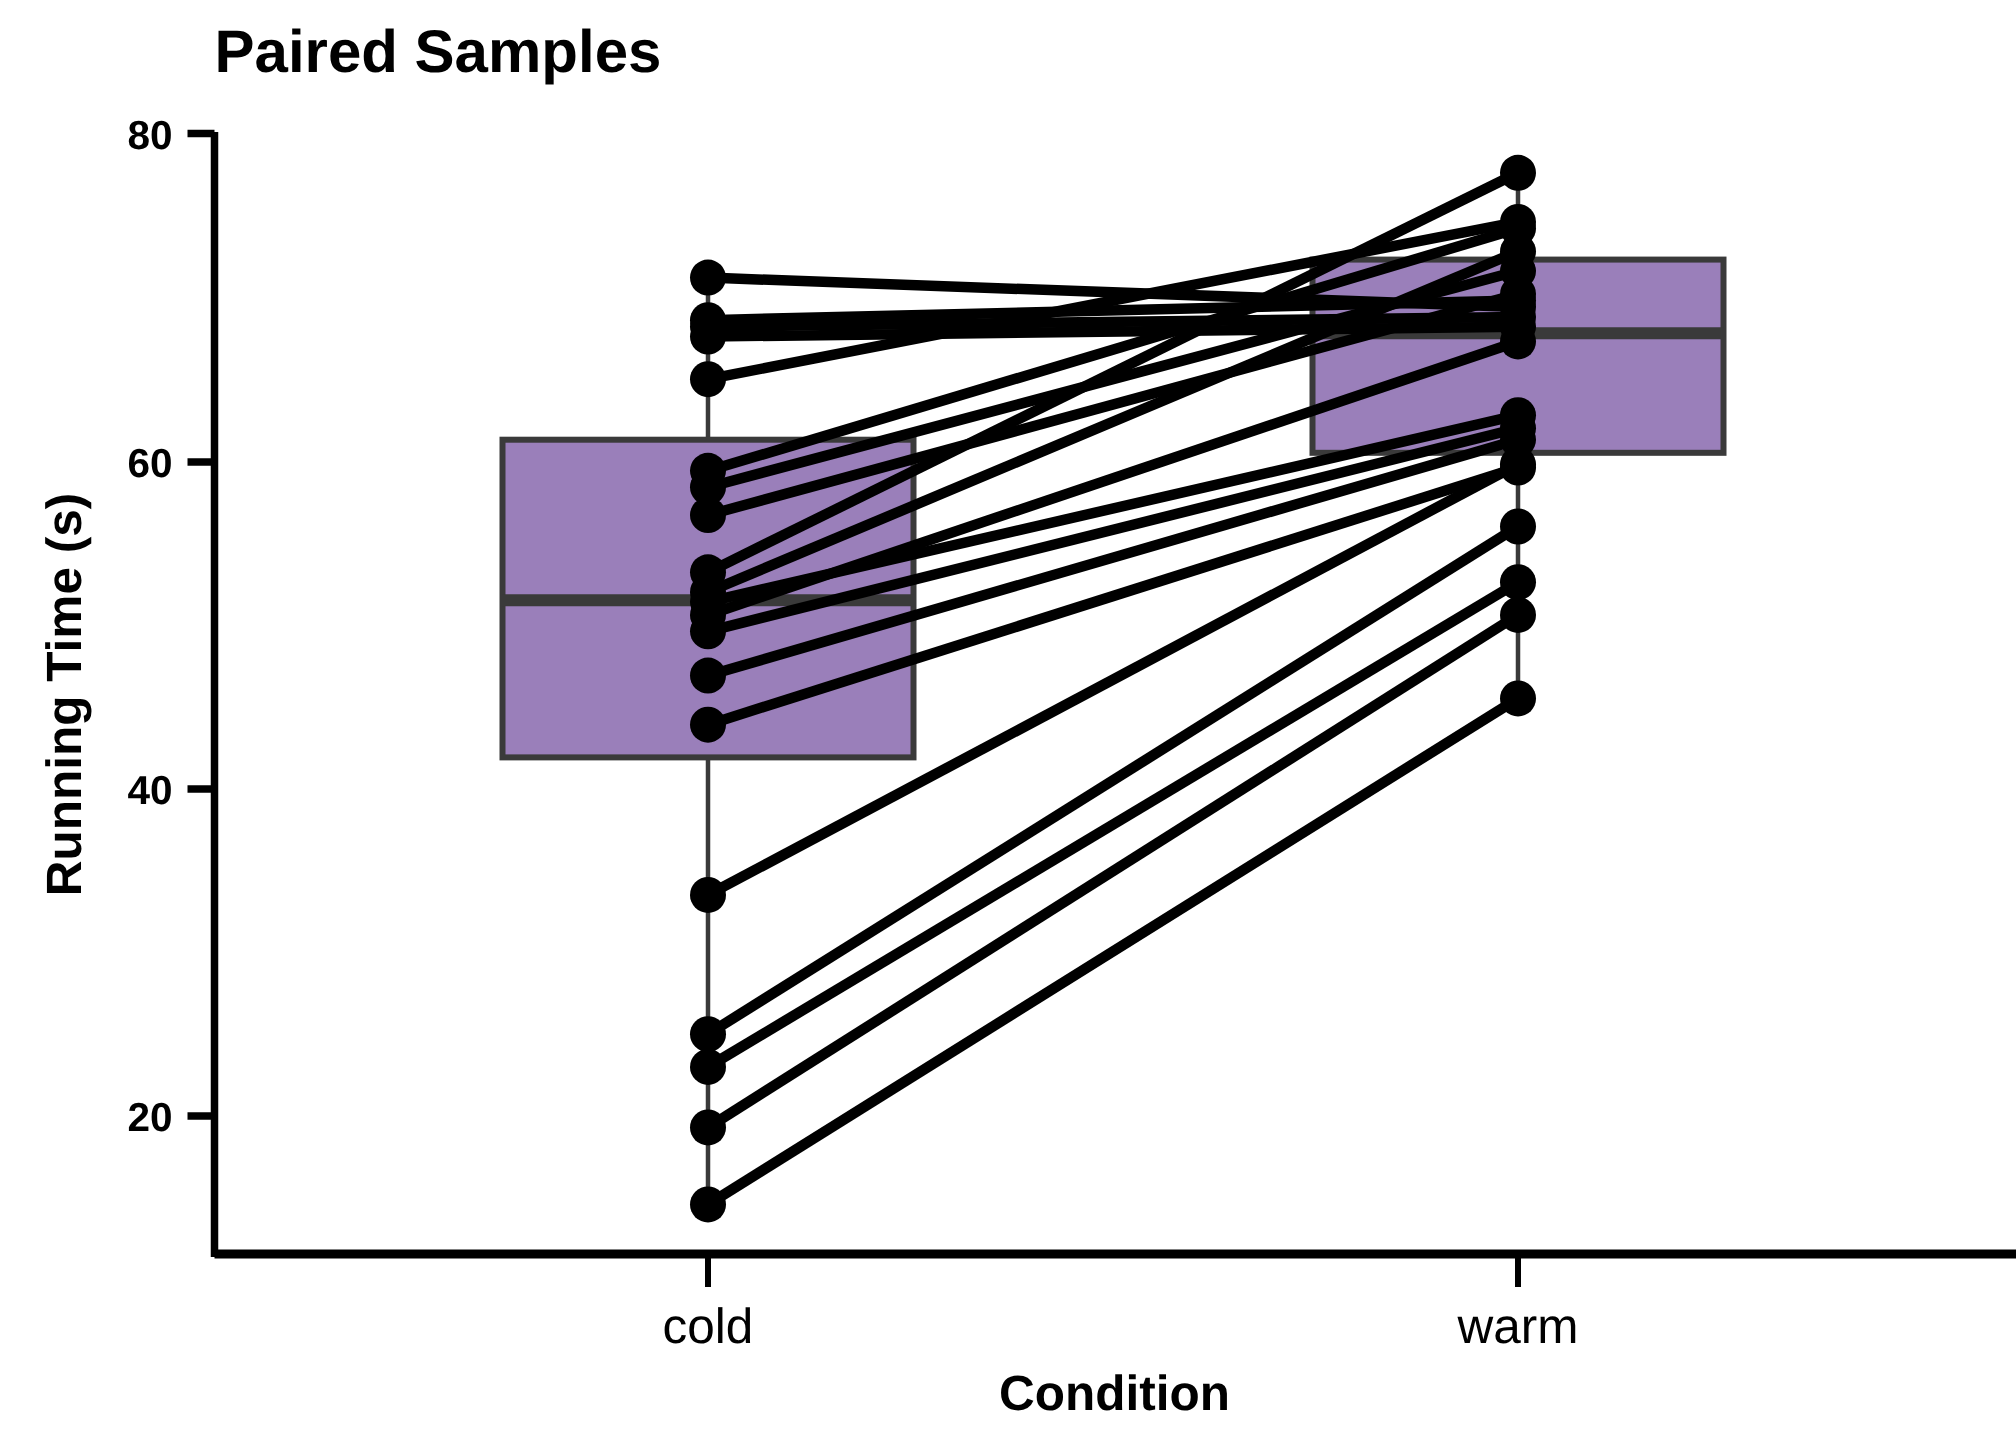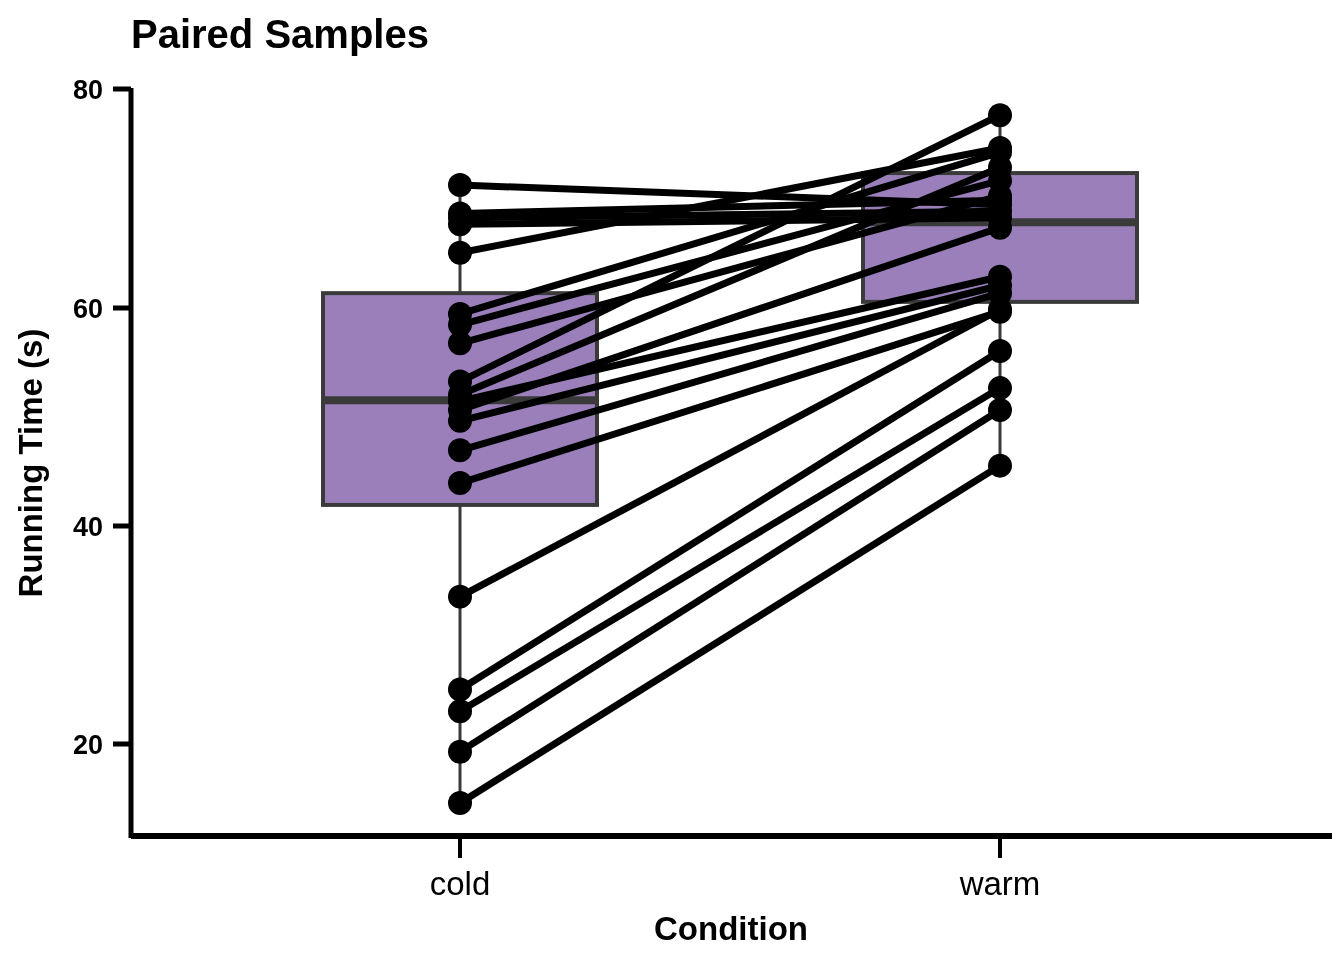--- a/index.html
+++ b/index.html
@@ -1,17 +1,17 @@
 <!DOCTYPE html>
 <html><head>
 <meta charset="utf-8">
 <style>
   html,body{margin:0;padding:0;}
   body{width:1344px;height:960px;background:#ffffff;font-family:"Liberation Sans",sans-serif;overflow:hidden;}
-  #stage{position:relative;width:1100px;height:960px;}
+  #stage{position:relative;width:1100px;height:960px;margin-left:12px;}
   svg{display:block;}
   .ttl{font-weight:bold;font-size:40px;fill:#000;font-family:"Liberation Sans",sans-serif;}
   .axlab{font-weight:bold;font-size:33px;fill:#000;font-family:"Liberation Sans",sans-serif;}
   .ticklab{font-weight:bold;font-size:27px;fill:#000;font-family:"Liberation Sans",sans-serif;}
   .catlab{font-weight:normal;font-size:33px;fill:#000;font-family:"Liberation Sans",sans-serif;}
 </style>
 </head>
 <body>
 
 <div id="stage">

